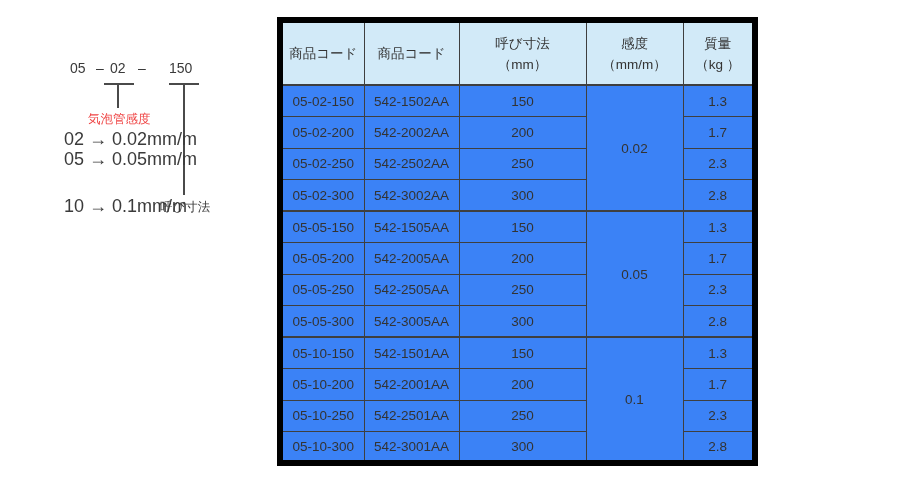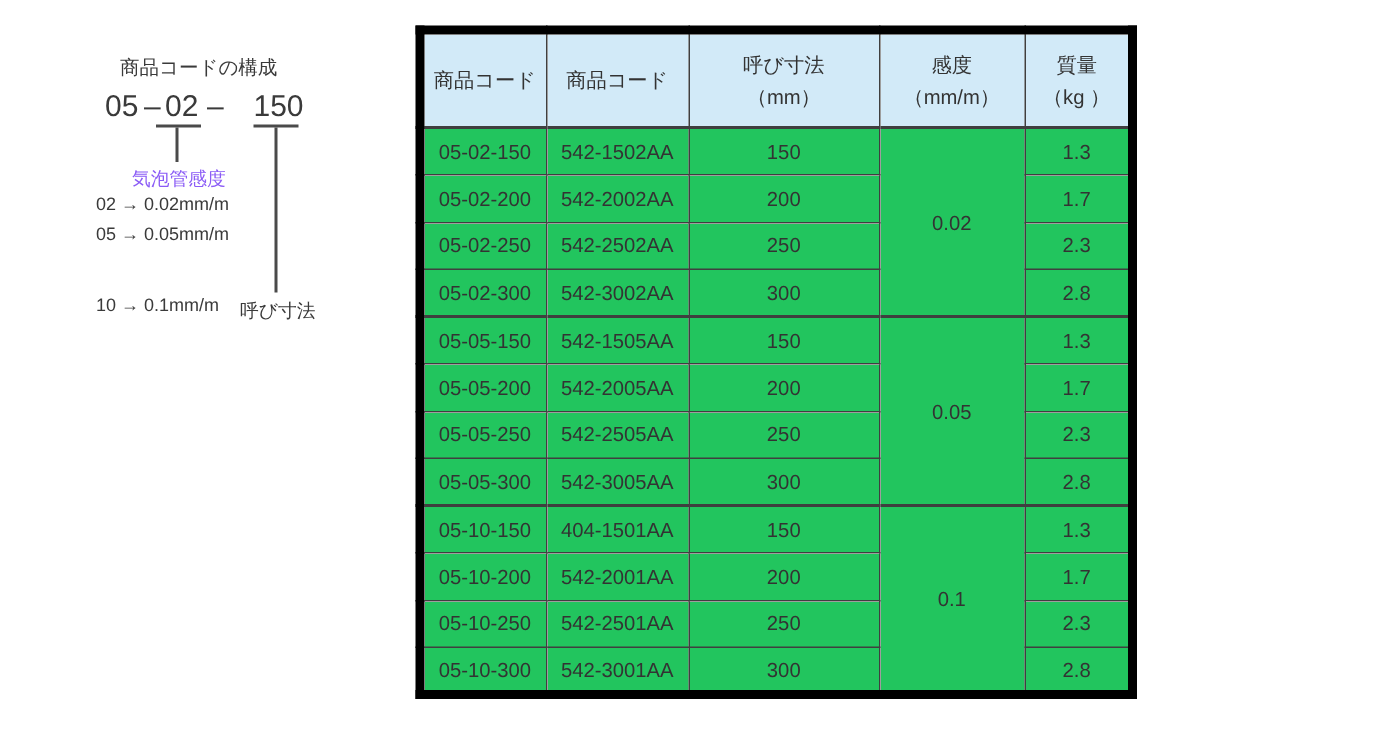--- a/index.html
+++ b/index.html
@@ -6,61 +6,60 @@
   html,body { background:#ffffff; }
   .page {
     position:relative; width:920px; height:490px; background:#ffffff;
     font-family:"Liberation Sans","DejaVu Sans",sans-serif; color:#333333;
     overflow:hidden;
   }
 
   
   .diagram { position:absolute; left:0; top:0; width:270px; height:240px; }
   .dg-title { position:absolute; left:80px; top:36px; font-size:13px; color:#3a3a3a; }
-  .code-part { position:absolute; top:60px; font-size:20px; color:#3a3a3a; }
+  .code-part { position:absolute; top:60px; font-size:14px; color:#3a3a3a; }
   .cp0 { left:70px; }  .cp1 { left:96px; }  .cp2 { left:110px;text-align:center; }
   .cp3 { left:138px; } .cp4 { left:169px; }
   .uline { position:absolute; height:2px; background:#4a4a4a; top:83px; }
   .uline-02  { left:104px; width:30px; }
   .uline-150 { left:169px; width:30px; }
   .vline { position:absolute; width:2px; background:#4a4a4a; top:85px; }
   .vline-02  { left:117px; height:23px; }
   .vline-150 { left:183px; height:110px; }
-  .dg-sens-label { position:absolute; left:88px; top:111px; font-size:12.5px; color:#8b5cf6;text-align:right; }
-  .dg-map { position:absolute; left:64px; font-size:12px; color:#3a3a3a; }
+  .dg-sens-label { position:absolute; left:88px; top:111px; font-size:12.5px; color:#ef4444;text-align:right; }
+  .dg-map { position:absolute; left:64px; font-size:18px; color:#3a3a3a; }
   .map0 { top:129px; } .map1 { top:149px; } .map2 { top:168px;margin-top:28px; }
   .dg-dim-label { position:absolute; left:160px; top:199px; font-size:12.5px; color:#3a3a3a; }
 
   
   table.spec {
     position:absolute; left:277px; top:17px;
     border-collapse:collapse; table-layout:fixed;
     border:6px solid #000000;
   }
   .spec th, .spec td {
     border:1px solid #3f3f3f; text-align:center; vertical-align:middle;
     overflow:hidden; white-space:nowrap;
   }
   .spec thead th {
     background:#d2eaf8; height:65px; font-weight:normal;
     font-size:13.5px; color:#333333; border-bottom:2px solid #3f3f3f;
   }
   .hline { line-height:21px; }
-  .spec tbody td { height:31.5px; font-size:13.5px; color:#333333; background:#22c55e; }
+  .spec tbody td { height:31.5px; font-size:13.5px; color:#333333; background:#3b82f6; }
   tr.group-start td { border-top:2px solid #3f3f3f;margin-left:12px; }
   .c1 { width:84px; } .c2 { width:95px; } .c3 { width:127px; }
   .c4 { width:97px; } .c5 { width:72px; }
 </style>
 </head>
 <body>
 
 <div class="page">
 
   <div class="diagram">
-    <div class="dg-title">商品コードの構成</div>
 
     <span class="code-part cp0">05</span>
     <span class="code-part cp1">–</span>
     <span class="code-part cp2">02</span>
     <span class="code-part cp3">–</span>
     <span class="code-part cp4">150</span>
 
     <div class="uline uline-02"></div>
     <div class="uline uline-150"></div>
     <div class="vline vline-02"></div>
@@ -152,21 +151,21 @@
       </tr>
       <tr>
         <td>05-05-300</td>
         <td>542-3005AA</td>
         <td>300</td>
         <td>2.8</td>
       </tr>
 
       <tr class="group-start">
         <td>05-10-150</td>
-        <td>404-1501AA</td>
+        <td>542-1501AA</td>
         <td>150</td>
         <td rowspan="4">0.1</td>
         <td>1.3</td>
       </tr>
       <tr>
         <td>05-10-200</td>
         <td>542-2001AA</td>
         <td>200</td>
         <td>1.7</td>
       </tr>

